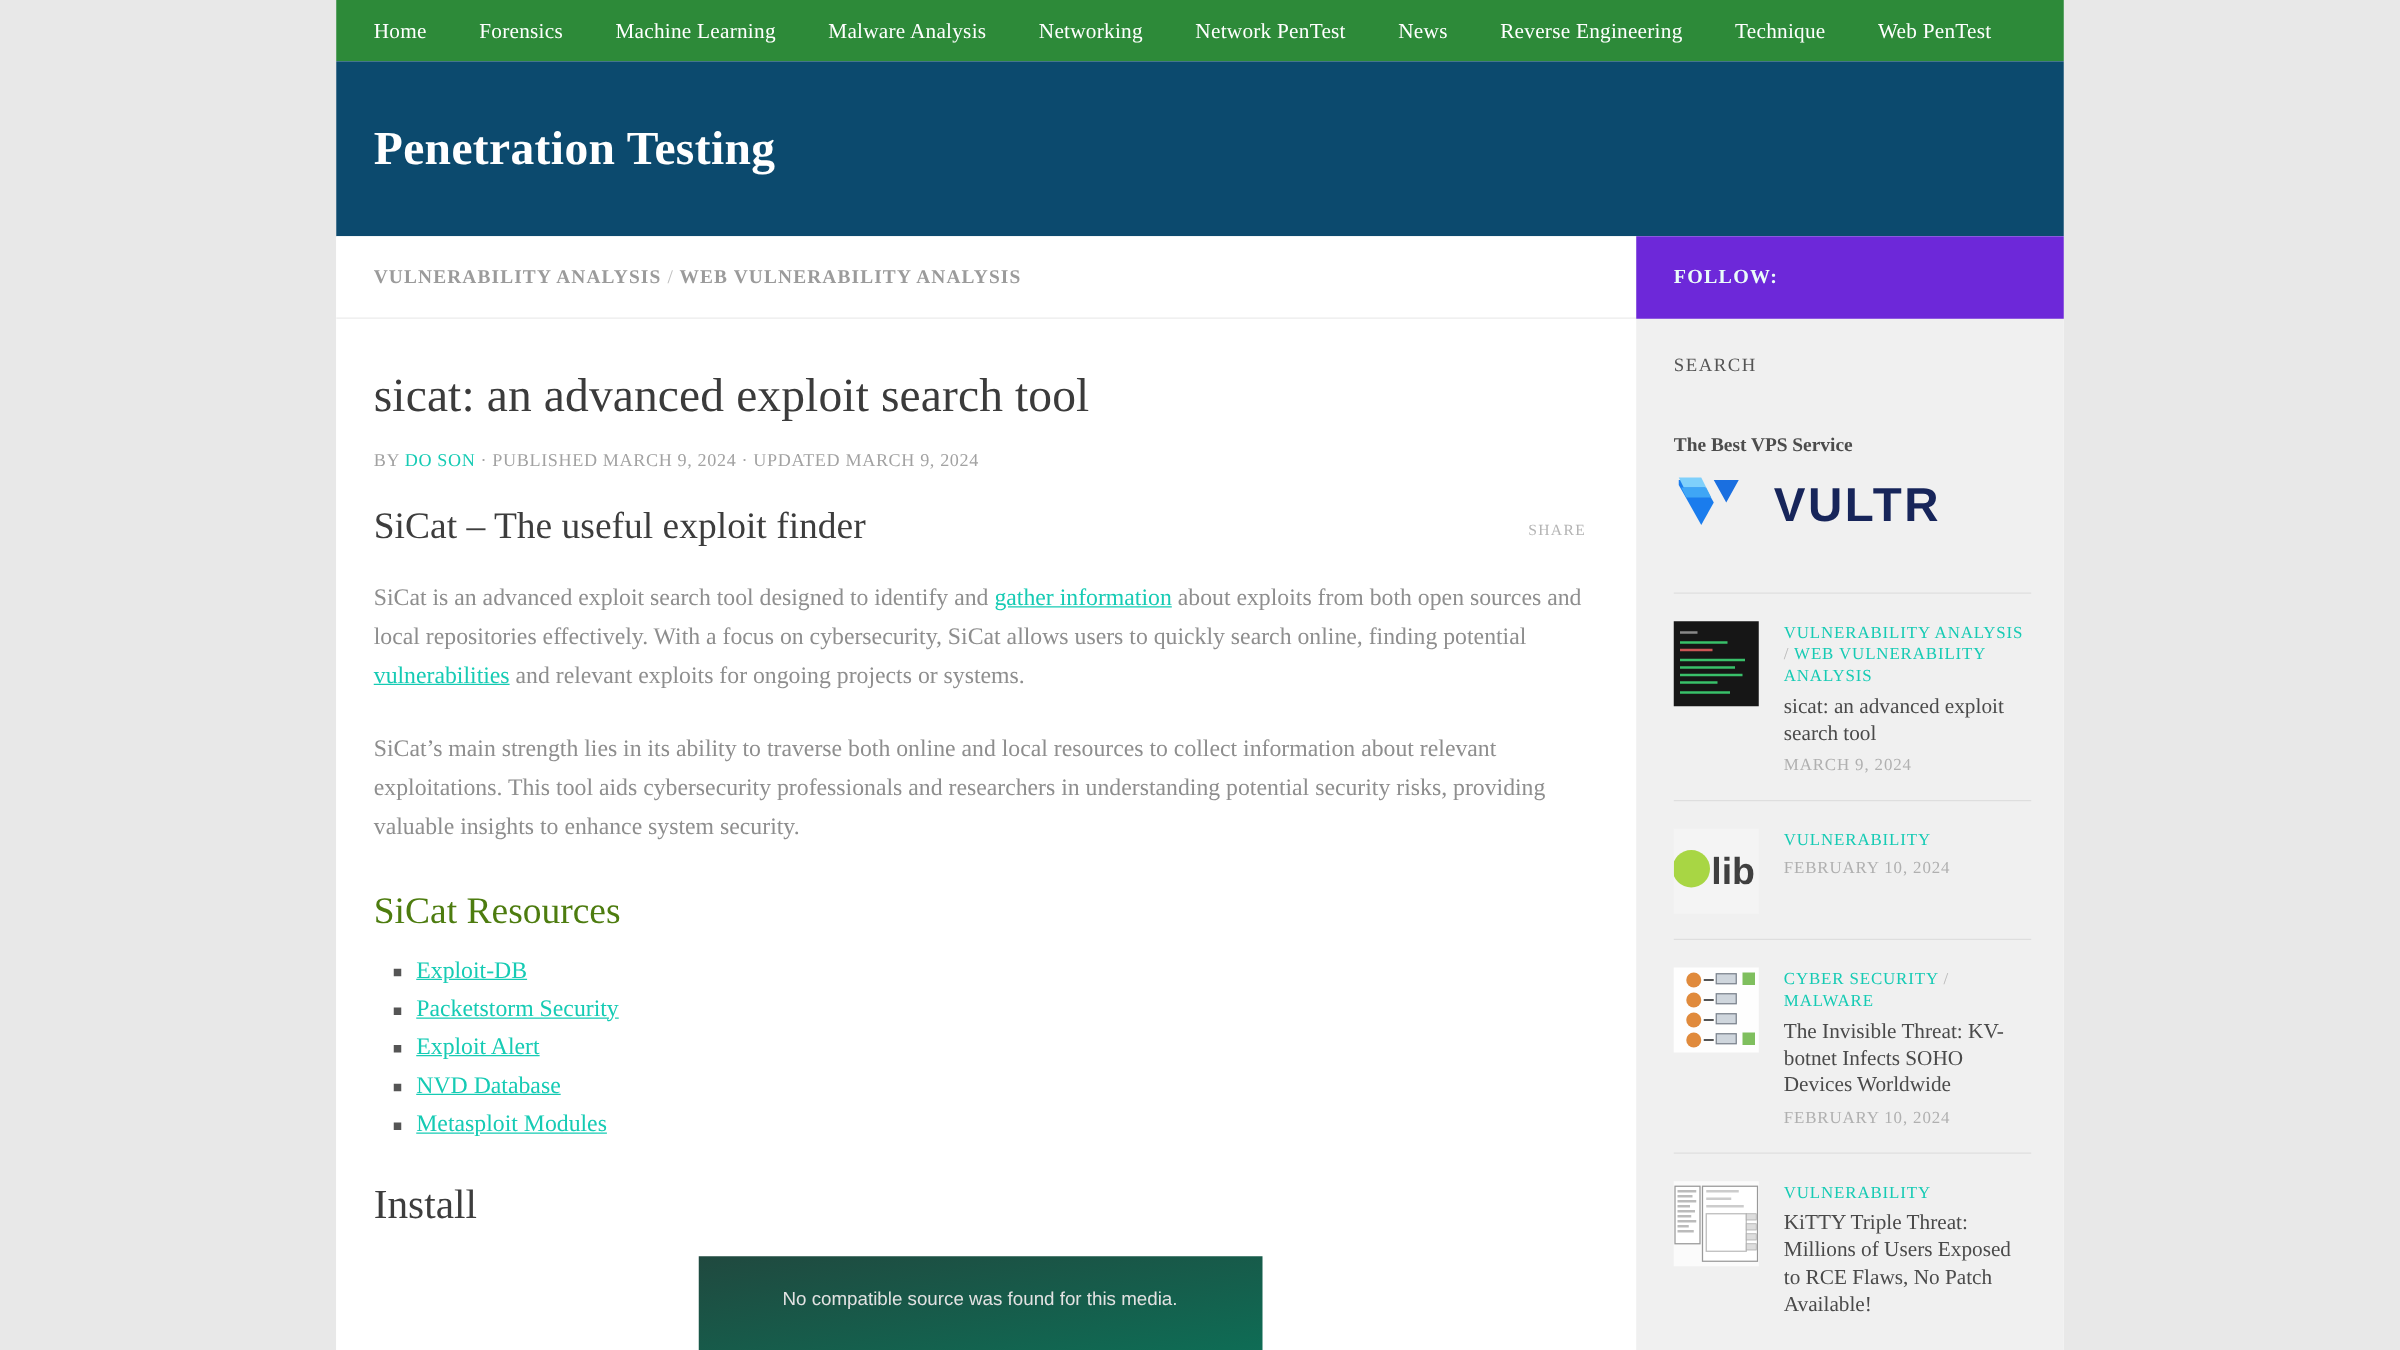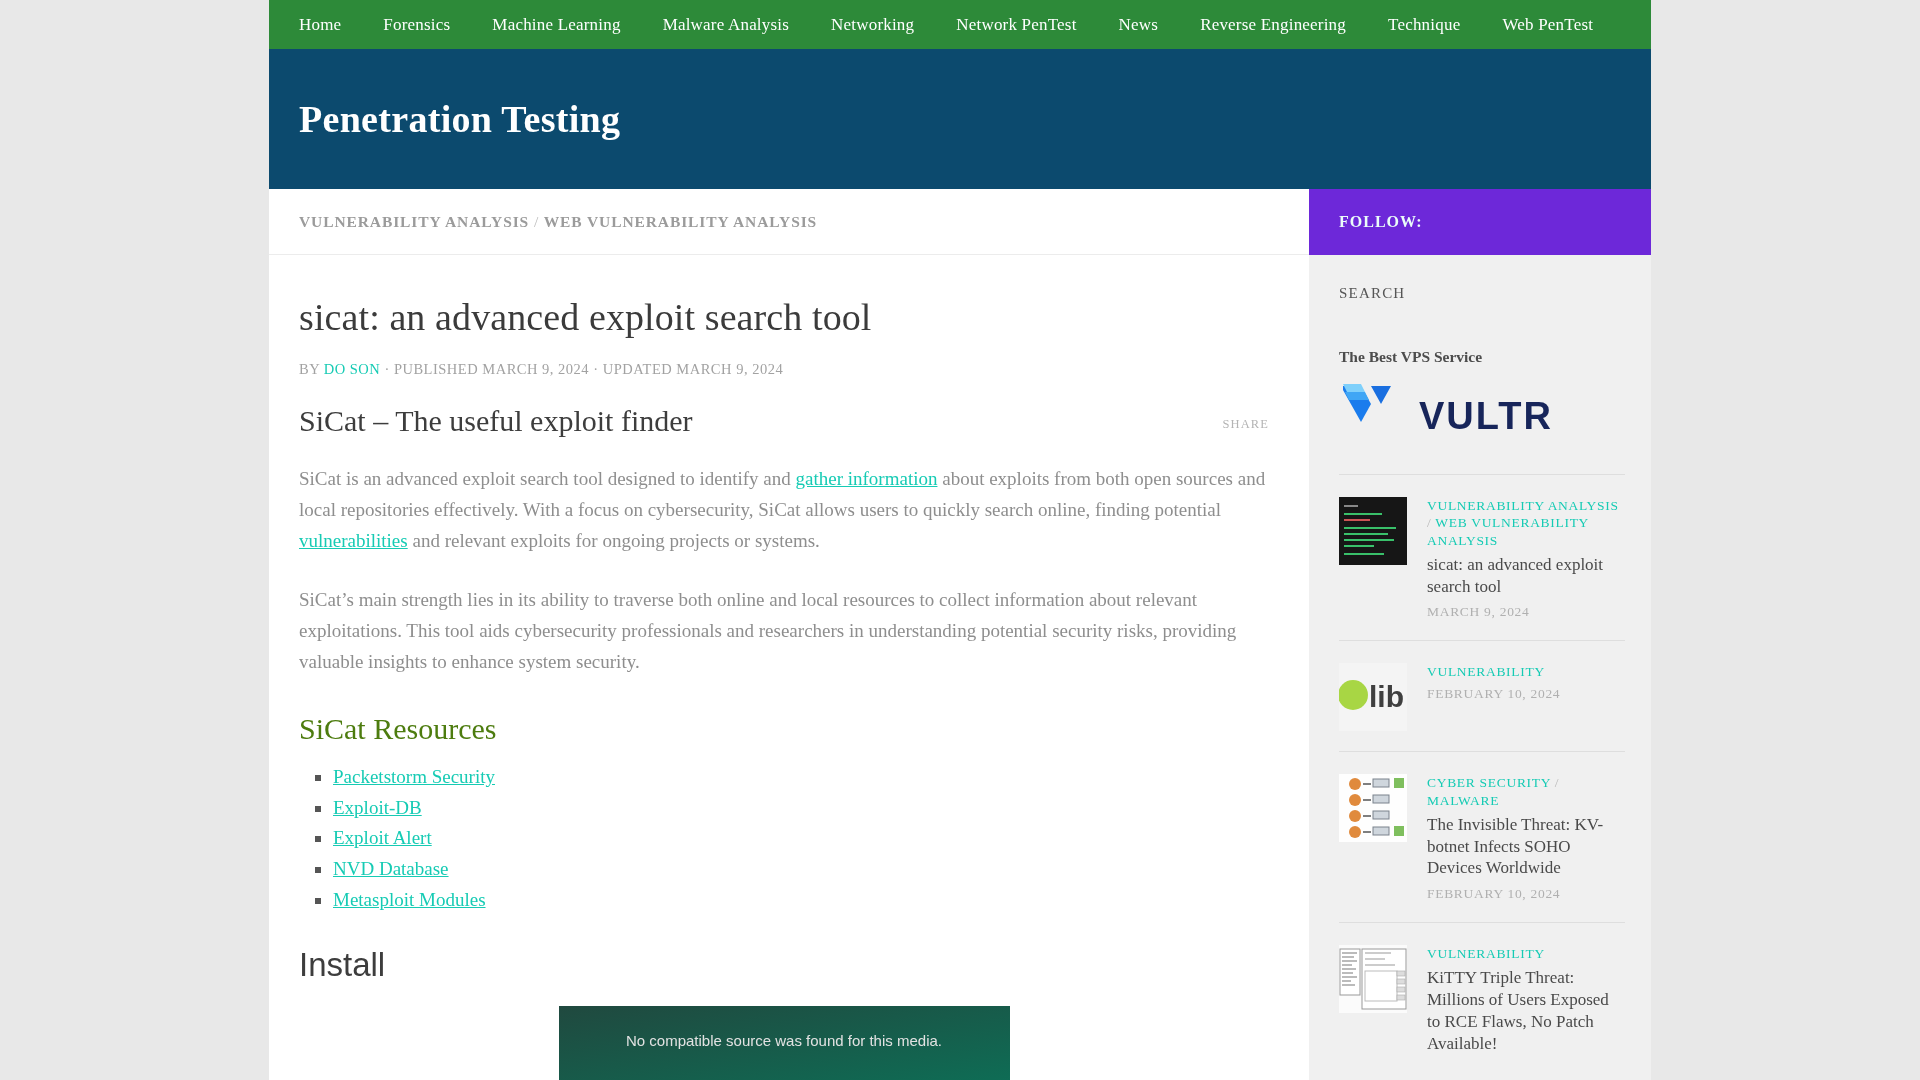--- a/index.html
+++ b/index.html
@@ -196,21 +196,21 @@
     height: 6px;
     background: #555;
   }
   ul.res a {
     color: #16cbb4;
     text-decoration: underline;
     font-family: "Liberation Serif", serif;
     cursor: pointer;
   }
   .h2-install {
-    font-family: Liberation Sans, sans-serif;
+    font-family: Liberation Serif, serif;
     font-size: 33px;
     color: #3d3d3d;
     font-weight: normal;
     margin: 30px 0 22px 0;
   }
 
   
   .video-wrap {
     display: flex;
     justify-content: center;
@@ -245,21 +245,21 @@
   .ad-title {
     font-family: "Liberation Serif", serif;
     font-weight: bold;
     font-size: 15.5px;
     color: #4c4c4c;
     margin-bottom: 6px;
     margin-top: 31px;
   }
   .ad-logo {
     display: flex;
-    align-items: flex-end;
+    align-items: center;
     height: 66px;
     cursor: pointer;
   }
   .vultr-word {
     font-family: "Liberation Sans", sans-serif;
     font-weight: bold;
     font-size: 38px;
     letter-spacing: 2px;
     color: #17255a;
     margin-left: 12px;
@@ -371,22 +371,22 @@
 
           <p class="body">
             <span>SiCat is an advanced exploit search tool designed to identify and </span><a class="inline">gather information</a><span> about exploits from both open sources and local repositories effectively. With a focus on cybersecurity, SiCat allows users to quickly search online, finding potential </span><a class="inline">vulnerabilities</a><span> and relevant exploits for ongoing projects or systems.</span>
           </p>
 
           <p class="body">SiCat’s main strength lies in its ability to traverse both online and local resources to collect information about relevant exploitations. This tool aids cybersecurity professionals and researchers in understanding potential security risks, providing valuable insights to enhance system security.</p>
 
           <h2 class="h2-plain">SiCat Resources</h2>
 
           <ul class="res">
+            <li><a>Exploit-DB</a></li>
             <li><a>Packetstorm Security</a></li>
-            <li><a>Exploit-DB</a></li>
             <li><a>Exploit Alert</a></li>
             <li><a>NVD Database</a></li>
             <li><a>Metasploit Modules</a></li>
           </ul>
 
           <h2 class="h2-install">Install</h2>
 
           <div class="video-wrap">
             <div class="video">
               <div class="video-msg">No compatible source was found for this media.</div>

